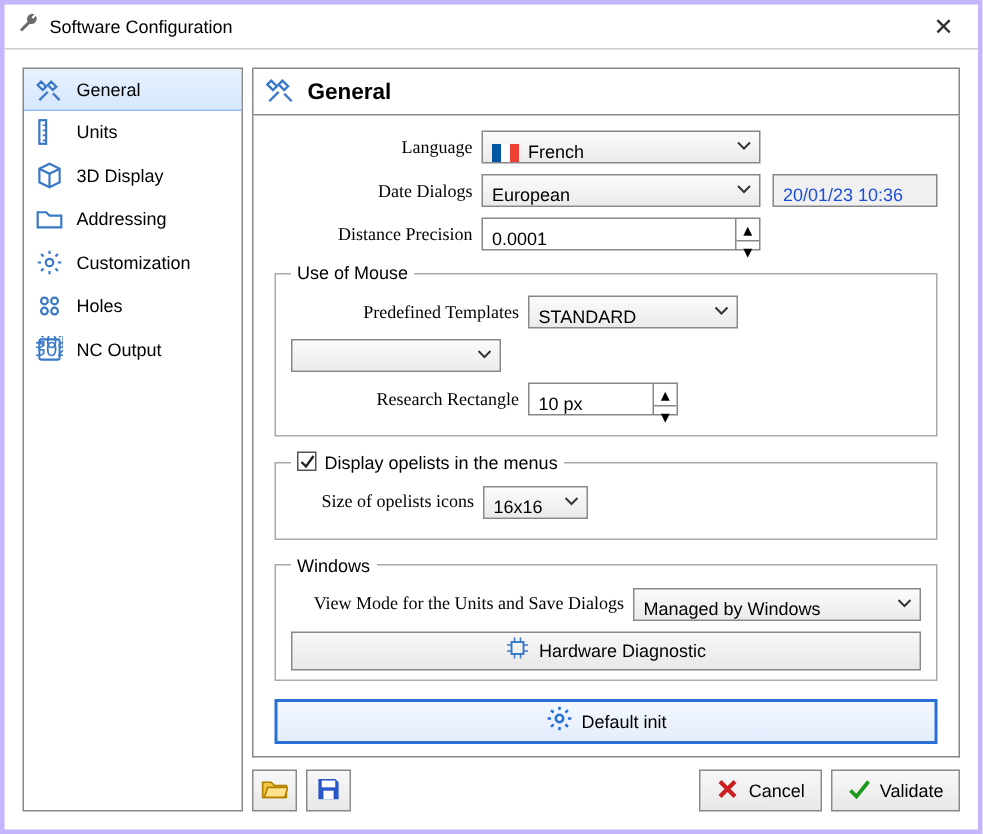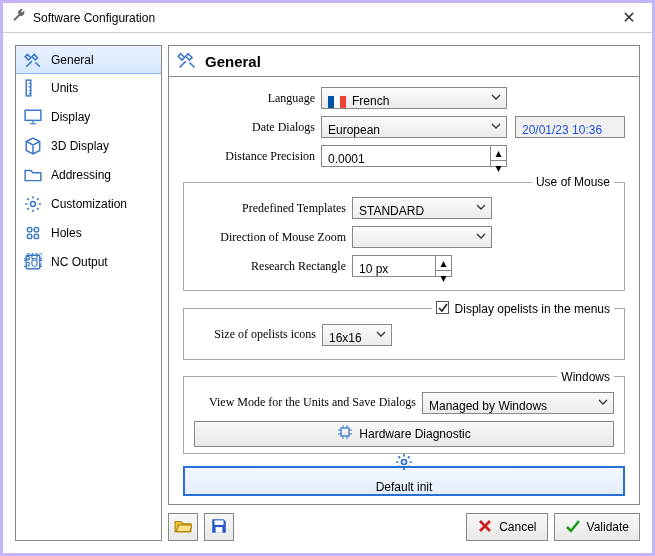--- a/index.html
+++ b/index.html
@@ -31,29 +31,29 @@
   .spin .spn { position:absolute; right:0; top:0; bottom:0; width:16px; border-left:1px solid #888; display:flex; flex-direction:column;}
   .spin .spn div { flex:1; display:flex; align-items:center; justify-content:center;}
   .spin .spn div:first-child { border-bottom:1px solid #888;}
   .txt.readonly { background:#f0f0f0; color:#1d4ed8; }
   .flag { width:18px; height:12px; display:inline-block; margin-right:6px; position:relative; }
   .flag span { position:absolute; top:0; bottom:0; width:33.4%; }
   .flag .b { left:0; background:#0055a4; }
   .flag .w { left:33.3%; background:#fff; }
   .flag .r { left:66.6%; background:#ef4135; }
   fieldset { border:1px solid #aaa; margin:8px 0 10px 0; padding:8px 10px 6px 10px; }
-  fieldset legend { padding:0 4px;text-align:right; }
+  fieldset legend { padding:0 4px; }
   .checkbox { width:13px; height:13px; border:1px solid #555; display:inline-flex; align-items:center; justify-content:center; margin-right:2px; background:#fff;}
   .wide-btn {
     height:26px; border:1px solid #888; background:linear-gradient(#f8f8f8,#e8e8e8);
     display:flex; align-items:center; justify-content:center; gap:6px; width:100%;
   }
   .default-btn {
     height:30px; border:2px solid #2a6fd6; background:linear-gradient(#f4f8ff,#e3edfc);
-    display:flex; align-items:center; justify-content:flex-end; gap:6px; width:100%; margin-top:12px;flex-direction:column;
+    display:flex; align-items:center; justify-content:center; gap:6px; width:100%; margin-top:12px;
   }
   .footer { display:flex; align-items:center; gap:6px; margin-top:8px; }
   .icon-btn { width:30px; height:28px; border:1px solid #888; background:linear-gradient(#f8f8f8,#e8e8e8); display:flex; align-items:center; justify-content:center;}
   .text-btn { height:28px; border:1px solid #888; background:linear-gradient(#f8f8f8,#e8e8e8); display:flex; align-items:center; padding:0 10px; gap:6px;}
   .spacer { flex:1; }
 </style>
 </head>
 <body>
 
 <div class="window">
@@ -80,29 +80,20 @@
           <span>General</span>
         </div>
         <div class="sidebar-item">
           <span class="icon">
               <svg width="18" height="18" viewBox="0 0 16 16">
                 <rect x="2" y="1" width="4" height="14" fill="none" stroke="currentColor" stroke-width="1.3"></rect>
                 <path stroke="currentColor" d="M6 4h-2M6 7h-2M6 10h-2M6 13h-2"></path>
               </svg>
             </span>
           <span>Units</span>
-        </div>
-        <div class="sidebar-item">
-          <span class="icon">
-              <svg width="18" height="18" viewBox="0 0 16 16">
-                <rect x="1" y="2" width="14" height="9" fill="none" stroke="currentColor" stroke-width="1.3"></rect>
-                <path stroke="currentColor" d="M5 14h6M8 11v3"></path>
-              </svg>
-            </span>
-          <span>Display</span>
         </div>
         <div class="sidebar-item">
           <span class="icon">
               <svg width="18" height="18" viewBox="0 0 16 16">
                 <path fill="none" stroke="currentColor" stroke-width="1.3" d="M8 1l6 3v8l-6 3-6-3V4zM2 4l6 3 6-3M8 7v8"></path>
               </svg>
             </span>
           <span>3D Display</span>
         </div>
         <div class="sidebar-item">
@@ -199,21 +190,20 @@
             <div class="formrow">
               <div class="label" style="width:158px">Predefined Templates</div>
               <div class="select" style="width:140px">
                 <span>STANDARD</span>
                 <span class="chev"><svg width="10" height="10" viewBox="0 0 10 10">
                       <path d="M1 3l4 4 4-4" fill="none" stroke="#333" stroke-width="1.3"></path>
                     </svg></span>
               </div>
             </div>
             <div class="formrow">
-              <div class="label" style="width:158px">Direction of Mouse Zoom</div>
               <div class="select" style="width:140px">
                 <span class="chev"><svg width="10" height="10" viewBox="0 0 10 10">
                       <path d="M1 3l4 4 4-4" fill="none" stroke="#333" stroke-width="1.3"></path>
                     </svg></span>
               </div>
             </div>
             <div class="formrow">
               <div class="label" style="width:158px">Research Rectangle</div>
               <div class="spin" style="width:100px">
                 <span>10 px</span>

